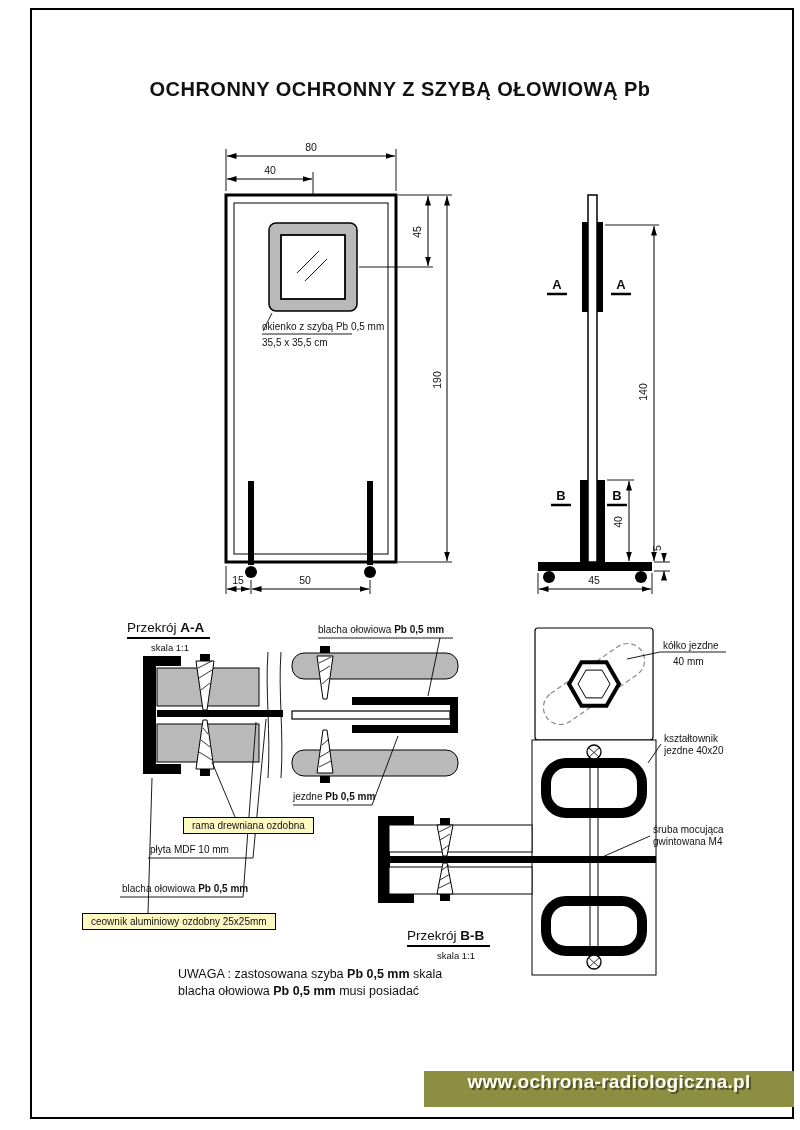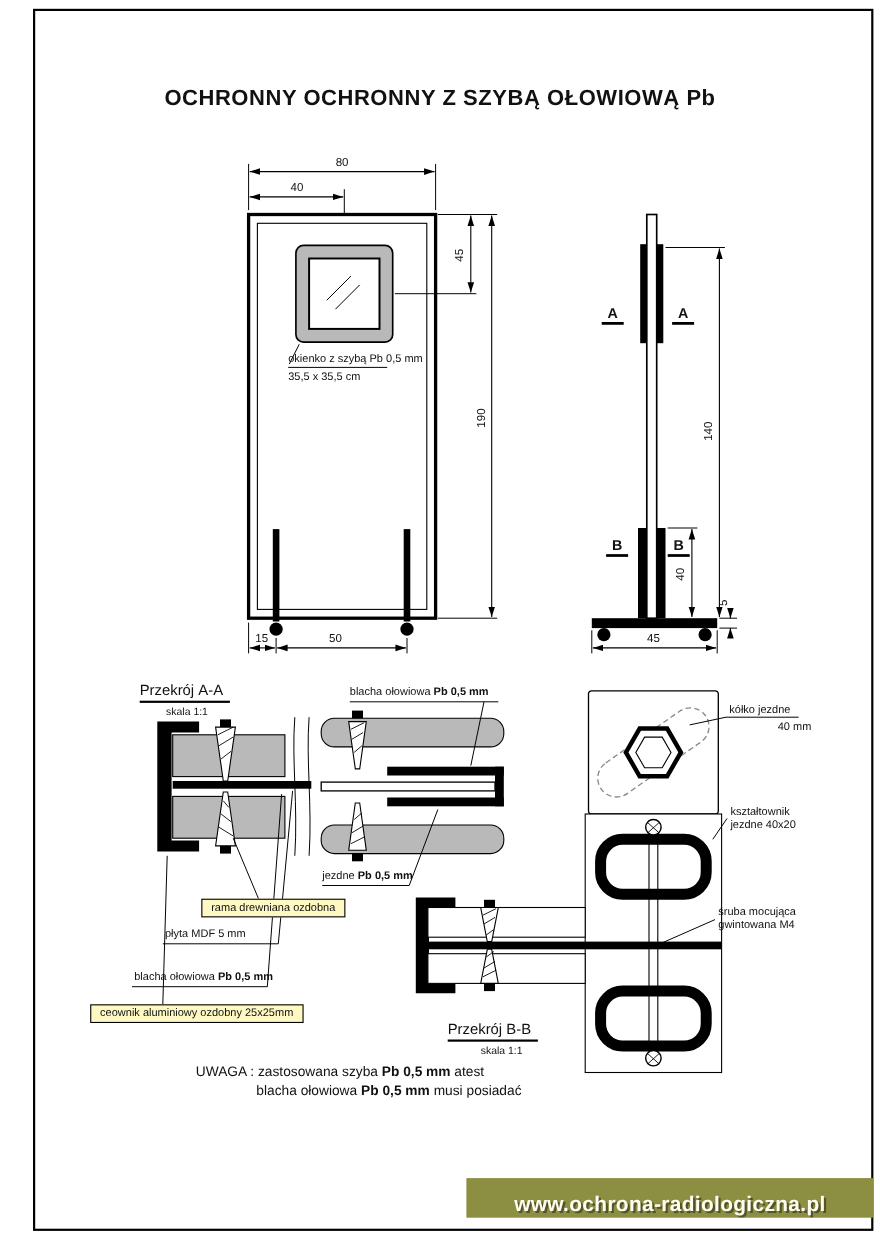--- a/index.html
+++ b/index.html
@@ -11,25 +11,25 @@
   .dl{stroke:#000;stroke-width:1;fill:none}
   .ex{stroke:#000;stroke-width:.9;fill:none}
   .hx{stroke:#000;stroke-width:.8;fill:none}
   text{font-family:"Liberation Sans",sans-serif;fill:#111}
   .dimt{font-size:10.5px;text-anchor:middle}
   .sect{font-size:13px;font-weight:bold;text-anchor:middle}
   .callout{position:absolute;font-size:10px;white-space:nowrap}
   .callout b{font-weight:bold}
   .boxed{border:1px solid #000;padding:2px 8px;background:#fef9c3}
   .sec-title{position:absolute;border-bottom:2.5px solid #000;padding:0 6px 2px 0;font-size:13.5px;white-space:nowrap}
-  .sec-title .id{font-weight:normal}
+  .sec-title .id{font-weight:bold}
   .scale{position:absolute;font-size:9.5px;white-space:nowrap}
   .note{position:absolute;font-size:12.5px;line-height:17px;white-space:nowrap}
-  .note .ind{margin-left:55px}
-  .footer{position:absolute;left:424px;top:1071px;width:370px;height:36px;background:#8c8e41;display:flex;align-items:flex-end;justify-content:center}
+  .note .ind{}
+  .footer{position:absolute;left:424px;top:1071px;width:370px;height:36px;background:#8c8e41;display:flex;align-items:flex-start;justify-content:center}
   .footer span{font-size:19px;font-weight:bold;color:#fffdf0;text-shadow:2px 2px 0 #54542c;letter-spacing:.3px}
 </style>
 </head>
 <body>
 
 <div class="frame"></div>
 <div class="title">OCHRONNY OCHRONNY Z SZYBĄ OŁOWIOWĄ Pb</div>
 
 <svg class="drawing" width="800" height="1130" viewBox="0 0 800 1130">
   <defs>
@@ -217,36 +217,36 @@
 <div class="callout" style="left:262px;top:337px">35,5 x 35,5 cm</div>
 
 <div class="sec-title" style="left:127px;top:620px">
   <span>Przekrój</span>&nbsp;<span class="id">A-A</span>
 </div>
 <div class="scale" style="left:151px;top:642px">skala 1:1</div>
 
 <div class="callout" style="left:318px;top:624px"><span>blacha ołowiowa </span><b>Pb 0,5 mm</b></div>
 <div class="callout" style="left:293px;top:791px"><span>jezdne </span><b>Pb 0,5 mm</b></div>
 <div class="callout boxed" style="left:183px;top:817px">rama drewniana ozdobna</div>
-<div class="callout" style="left:150px;top:844px">płyta MDF 5 mm</div>
+<div class="callout" style="left:150px;top:844px">płyta MDF 10 mm</div>
 <div class="callout" style="left:122px;top:883px"><span>blacha ołowiowa </span><b>Pb 0,5 mm</b></div>
 <div class="callout boxed" style="left:82px;top:913px">ceownik aluminiowy ozdobny 25x25mm</div>
 
 <div class="callout" style="left:663px;top:640px">kółko jezdne</div>
-<div class="callout" style="left:707px;top:656px">40 mm</div>
+<div class="callout" style="left:673px;top:656px">40 mm</div>
 <div class="callout" style="left:664px;top:733px">kształtownik</div>
 <div class="callout" style="left:664px;top:745px">jezdne 40x20</div>
 <div class="callout" style="left:653px;top:824px">śruba mocująca</div>
 <div class="callout" style="left:653px;top:836px">gwintowana M4</div>
 
 <div class="sec-title" style="left:407px;top:928px">
   <span>Przekrój</span>&nbsp;<span class="id">B-B</span>
 </div>
 <div class="scale" style="left:437px;top:950px">skala 1:1</div>
 
 <div class="note" style="left:178px;top:966px">
-  <div><span>UWAGA : zastosowana szyba </span><b>Pb 0,5 mm</b><span> atest</span></div>
+  <div><span>UWAGA : zastosowana szyba </span><b>Pb 0,5 mm</b><span> skala</span></div>
   <div class="ind"><span>blacha ołowiowa </span><b>Pb 0,5 mm</b><span> musi posiadać</span></div>
 </div>
 
 <div class="footer">
   <span>www.ochrona-radiologiczna.pl</span>
 </div>
 
 </body></html>

